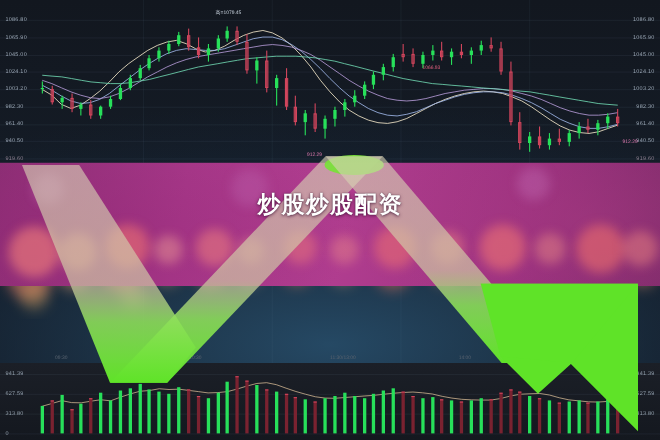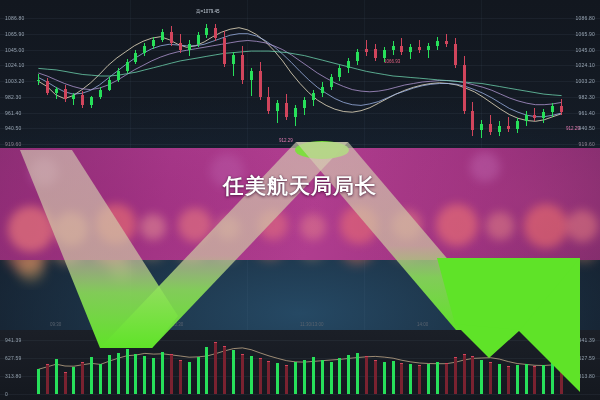--- a/index.html
+++ b/index.html
@@ -538,16 +538,16 @@
       <polygon points="428,266 576,266 576,348 544,312 540,372 486,332 452,330" fill="#5fe328" opacity="0"></polygon>
       <path d="M 430,264 L 574,264 L 574,378 L 520,324 L 497,352 L 470,318 L 452,332 Z" fill="#5fe328" opacity="0"></path>
       <polygon points="432,266 578,266 578,384 540,346 498,352 474,316 452,330" fill="#5fe328" opacity="0"></polygon>
 
       <polygon points="437,258 580,258 580,392 519,331 489,358 455,324 472,307" fill="#5fe328"></polygon>
       <polygon points="437,258 580,258 520,330 455,324" fill="#5fe328"></polygon>
     </g>
   </svg>
 
   <div id="headline">
-    <div>任美航天局局长</div>
+    <div>炒股炒股配资</div>
   </div>
 
 </div>
 
 </body></html>

